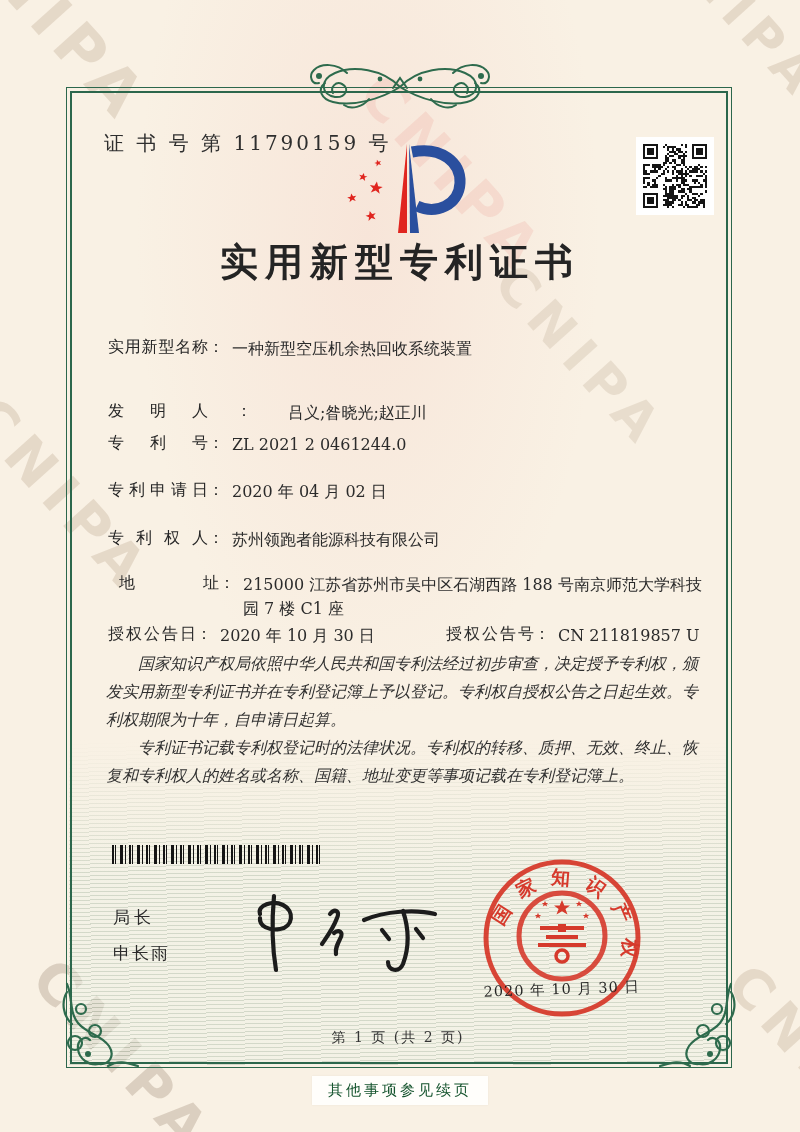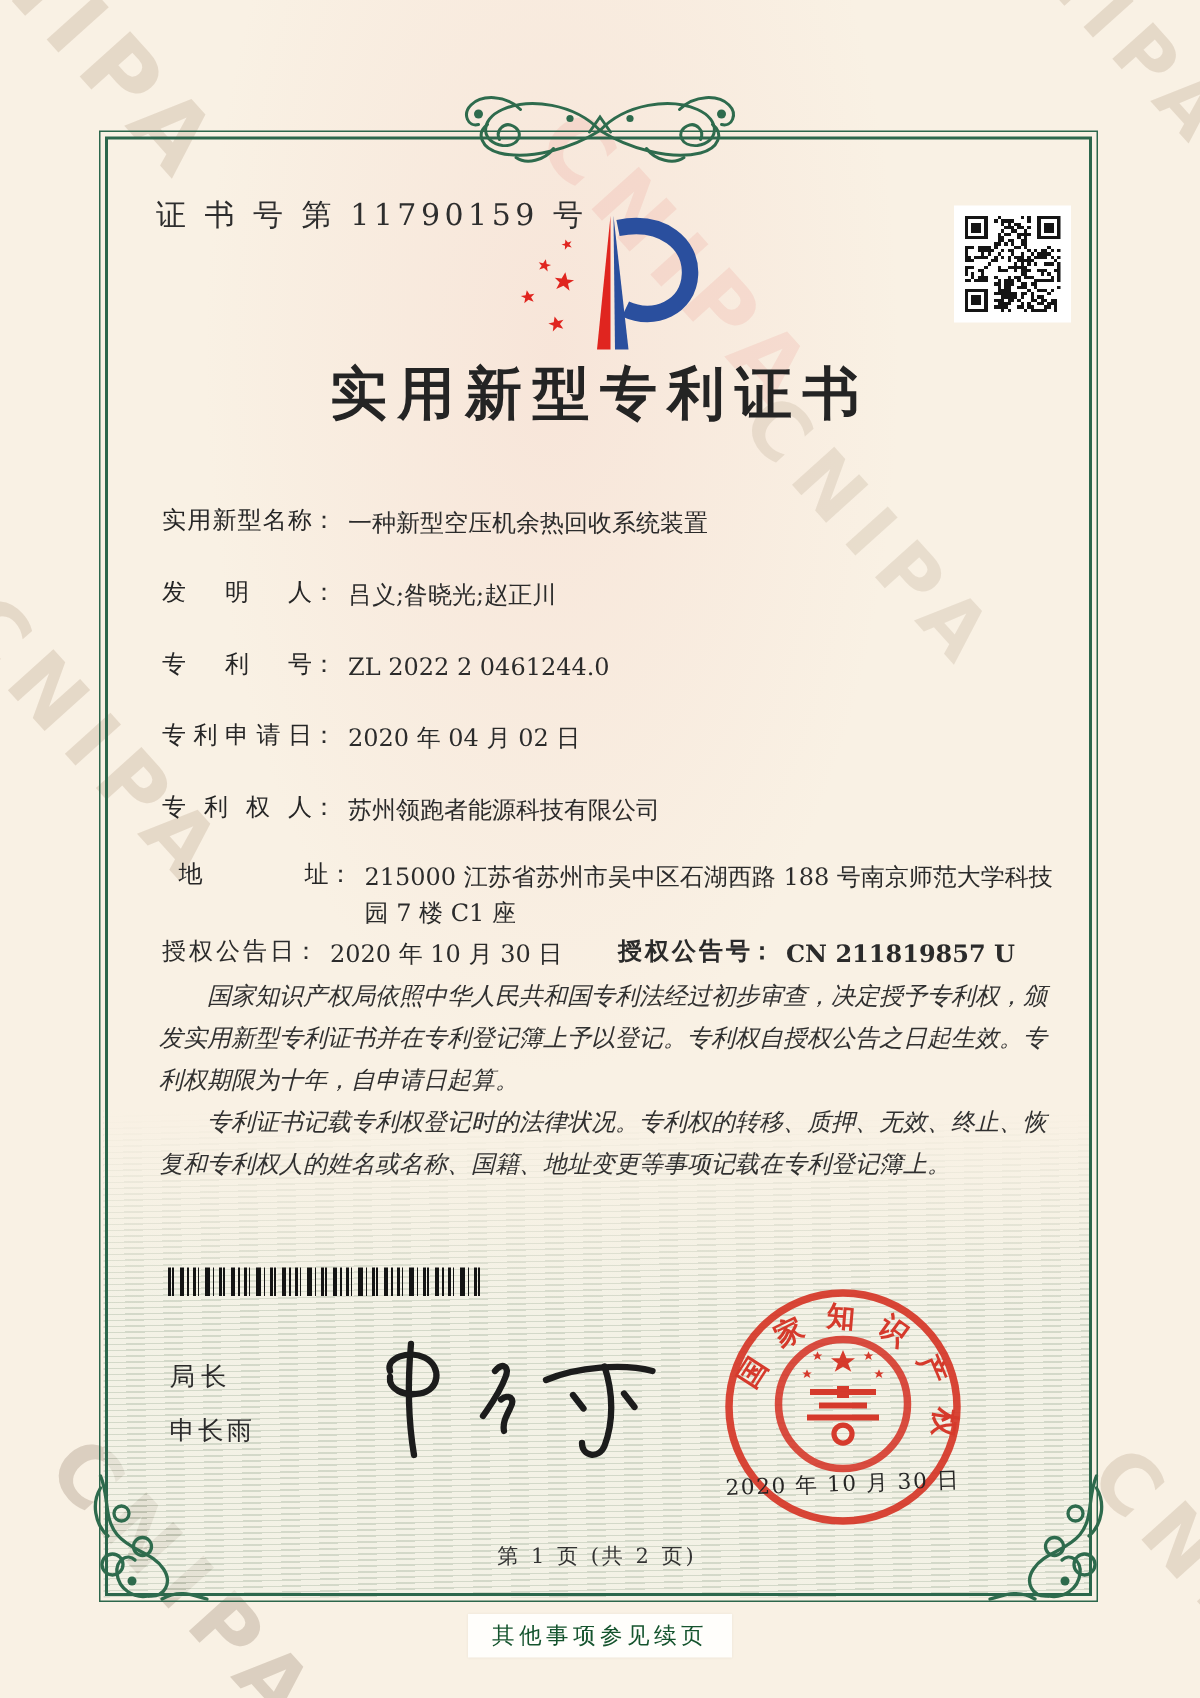--- a/index.html
+++ b/index.html
@@ -45,21 +45,21 @@
   .logo{position:absolute; left:330px; top:140px;}
   .title{position:absolute; left:0; top:237px; width:100%; text-align:center;
          font-size:38px; font-weight:bold; letter-spacing:7px; color:#242424;}
   
   .fields{position:absolute; left:108px; top:337px; width:592px; font-size:16px;}
   .frow{position:absolute; left:0; display:flex; align-items:flex-start; width:592px;}
   .flabel{display:inline-block; width:100px; text-align:justify; text-align-last:justify;
           flex:0 0 100px; color:#262626;}
   .fcolon{flex:0 0 auto; margin-right:8px;}
   .fvalue{flex:1 1 auto; line-height:1.5;}
-  .frow2{left:304px; width:270px; position:absolute; display:flex;font-weight:bold;}
+  .frow2{left:338px; width:270px; position:absolute; display:flex;}
   .flabel5{display:inline-block; width:88px; flex:0 0 88px; text-align:justify; text-align-last:justify;}
   
   .body-text{position:absolute; left:106px; top:650px; width:592px;
              font-size:16px; line-height:28px; text-align:justify;
              font-style:italic; color:#303030;}
   .body-text p{margin:0; text-indent:2em;}
   
   .barcode{position:absolute; left:112px; top:845px; width:208px; height:19px;
     background:repeating-linear-gradient(90deg,
       #141414 0 2px, transparent 2px 3px,
@@ -457,29 +457,29 @@
   </svg>
 
   <div class="title">实用新型专利证书</div>
 
   <div class="fields">
     <div class="frow" style="top:0;">
       <span class="flabel">实用新型名称</span>
         <span class="fcolon">：</span>
       <span class="fvalue">一种新型空压机余热回收系统装置</span>
     </div>
-    <div class="frow" style="top:48px;">
+    <div class="frow" style="top:64px;gap:28px;">
       <span class="flabel">发明人</span>
         <span class="fcolon">：</span>
       <span class="fvalue">吕义;昝晓光;赵正川</span>
     </div>
     <div class="frow" style="top:96px;">
       <span class="flabel">专利号</span>
         <span class="fcolon">：</span>
-      <span class="fvalue">ZL 2022 2 0461244.0</span>
+      <span class="fvalue">ZL 2021 2 0461244.0</span>
     </div>
     <div class="frow" style="top:143px;">
       <span class="flabel">专利申请日</span>
         <span class="fcolon">：</span>
       <span class="fvalue">2020 年 04 月 02 日</span>
     </div>
     <div class="frow" style="top:191px;">
       <span class="flabel">专利权人</span>
         <span class="fcolon">：</span>
       <span class="fvalue">苏州领跑者能源科技有限公司</span>

